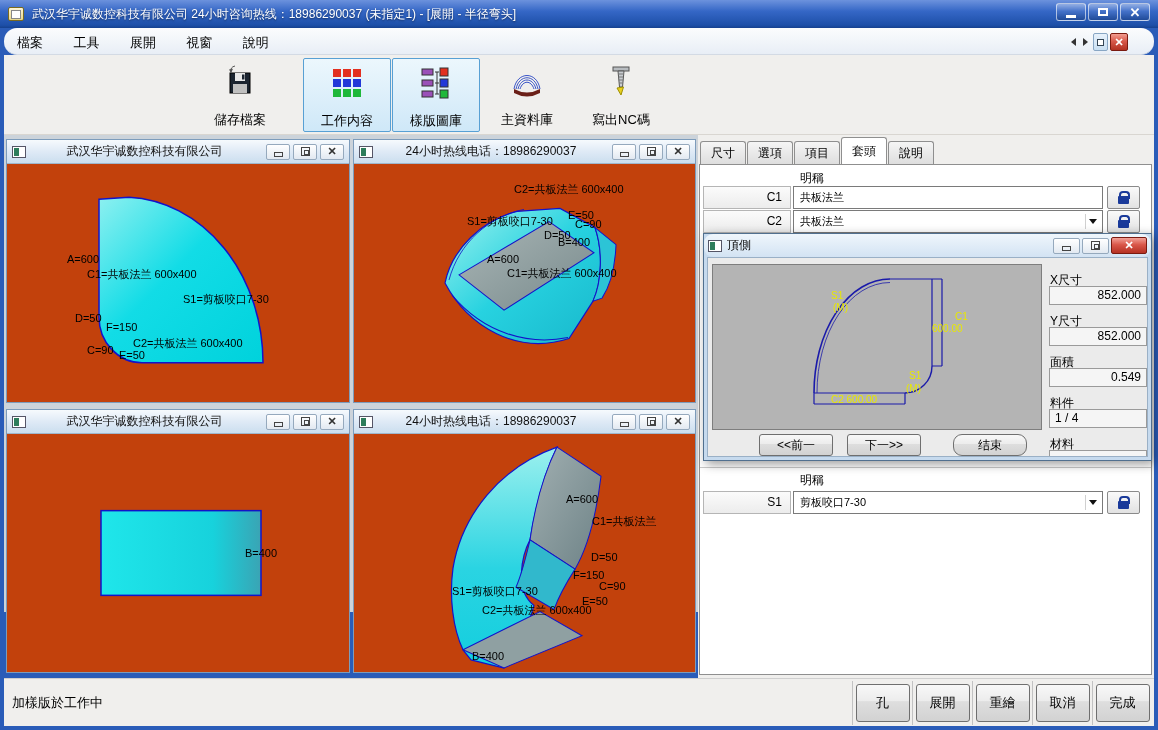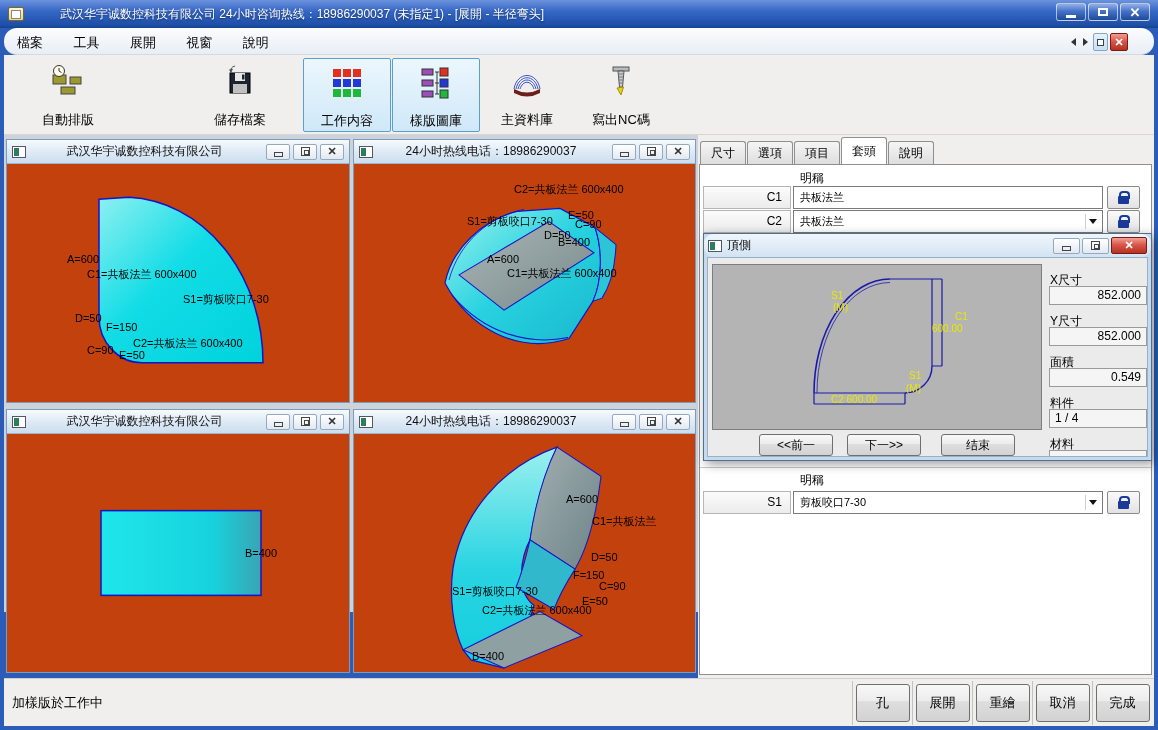--- a/index.html
+++ b/index.html
@@ -3,21 +3,21 @@
 <meta charset="utf-8">
 <style>
   * { box-sizing: border-box; margin:0; padding:0; }
   html,body { width:1158px; height:730px; overflow:hidden; }
   body { position:relative; background:#2a5cb8; font-family:"Liberation Sans",sans-serif; color:#000; }
   svg text { font-family:"Liberation Sans",sans-serif; }
 
   
   .titlebar { position:absolute; left:0; top:0; right:0; height:28px;
     background:linear-gradient(#6c92dd, #3567c6 40%, #1d4fa8 90%, #16418e);
-    display:flex; align-items:center; padding:0 8px;gap:28px; }
+    display:flex; align-items:center; padding:0 8px; }
   .app-icon { width:16px; height:14px; background:linear-gradient(#fdf6d8,#e8d88a); border:1px solid #7a6a20; border-radius:2px; position:relative; }
   .app-icon:after { content:""; position:absolute; left:2px; top:2px; width:8px; height:7px; background:#fff; border:1px solid #888; }
   .title-text { color:#fff; font-size:12px; margin-left:8px; text-shadow:0 1px 2px rgba(0,0,0,.5); white-space:nowrap; }
   .winbtns { position:absolute; right:8px; top:3px; display:flex; }
   .wbtn { width:30px; height:18px; margin-left:2px; border:1px solid rgba(255,255,255,.6); border-radius:3px;
     background:linear-gradient(rgba(255,255,255,.35),rgba(255,255,255,.08) 45%,rgba(0,0,0,.15));
     display:flex; align-items:center; justify-content:center; }
   .wb-min { width:10px; height:3px; background:#fff; margin-top:8px; }
   .wb-max { width:10px; height:8px; border:2px solid #fff; }
   .wb-x { color:#fff; font-size:13px; font-weight:bold; line-height:1; }
@@ -143,30 +143,20 @@
   </div>
   <div class="mdi-restore">
       <div class="mr-glyph"></div>
     </div>
   <div class="mdi-close">
       <span>✕</span>
     </div>
 </div>
 
 <div class="toolbar">
-  <div class="tbtn" style="left:22px;width:84px;">
-    <svg class="ticon" viewBox="0 0 36 36">
-      <rect x="3" y="11" width="13" height="9" fill="#9a9a30" stroke="#444"></rect>
-      <rect x="20" y="13" width="11" height="7" fill="#9a9a30" stroke="#444"></rect>
-      <rect x="11" y="23" width="14" height="7" fill="#9a9a30" stroke="#444"></rect>
-      <circle cx="9" cy="7" r="5.5" fill="#fffbe8" stroke="#333"></circle>
-      <path d="M9,4 V7 L11.5,8.5" stroke="#333" fill="none"></path>
-    </svg>
-    <span class="tlabel">自動排版</span>
-  </div>
   <div class="tbtn" style="left:194px;width:84px;">
     <svg class="ticon" viewBox="0 0 36 36">
       <path d="M13,2 q-5,1 -4,6" stroke="#555" fill="none"></path>
       <path d="M9,9 l-2,-3.5 l4,-0.8 z" fill="#555"></path>
       <rect x="8" y="9" width="20" height="20" fill="#1b2430" stroke="#000"></rect>
       <rect x="13" y="9" width="10" height="8" fill="#e8e8e8"></rect>
       <rect x="20" y="10.5" width="2.5" height="5" fill="#1b2430"></rect>
       <rect x="11" y="20" width="14" height="9" fill="#c0c0c0"></rect>
     </svg>
     <span class="tlabel">儲存檔案</span>
@@ -459,21 +449,21 @@
     <div class="dlabel" style="top:55px;">Y尺寸</div>
     <div class="dfield" style="top:69px;">852.000</div>
     <div class="dlabel" style="top:96px;">面積</div>
     <div class="dfield" style="top:110px;">0.549</div>
     <div class="dlabel" style="top:137px;">料件</div>
     <div class="dfield left" style="top:151px;">1 / 4</div>
     <div class="dlabel" style="top:178px;">材料</div>
     <div class="dfield left" style="top:192px;"></div>
     <div class="btn7 dbtn" style="left:51px;">&lt;&lt;前一</div>
     <div class="btn7 dbtn" style="left:139px;">下一&gt;&gt;</div>
-    <div class="btn7 dbtn" style="left:233px;">结束</div>
+    <div class="btn7 dbtn" style="left:245px;border-radius:9px;">结束</div>
   </div>
 </div>
 
 <div class="statusbar">
   <span class="sb-text">加樣版於工作中</span>
   <div class="sb-cells">
     <div class="sb-cell">
         <div class="btn7 sbtn">孔</div>
       </div>
     <div class="sb-cell">

